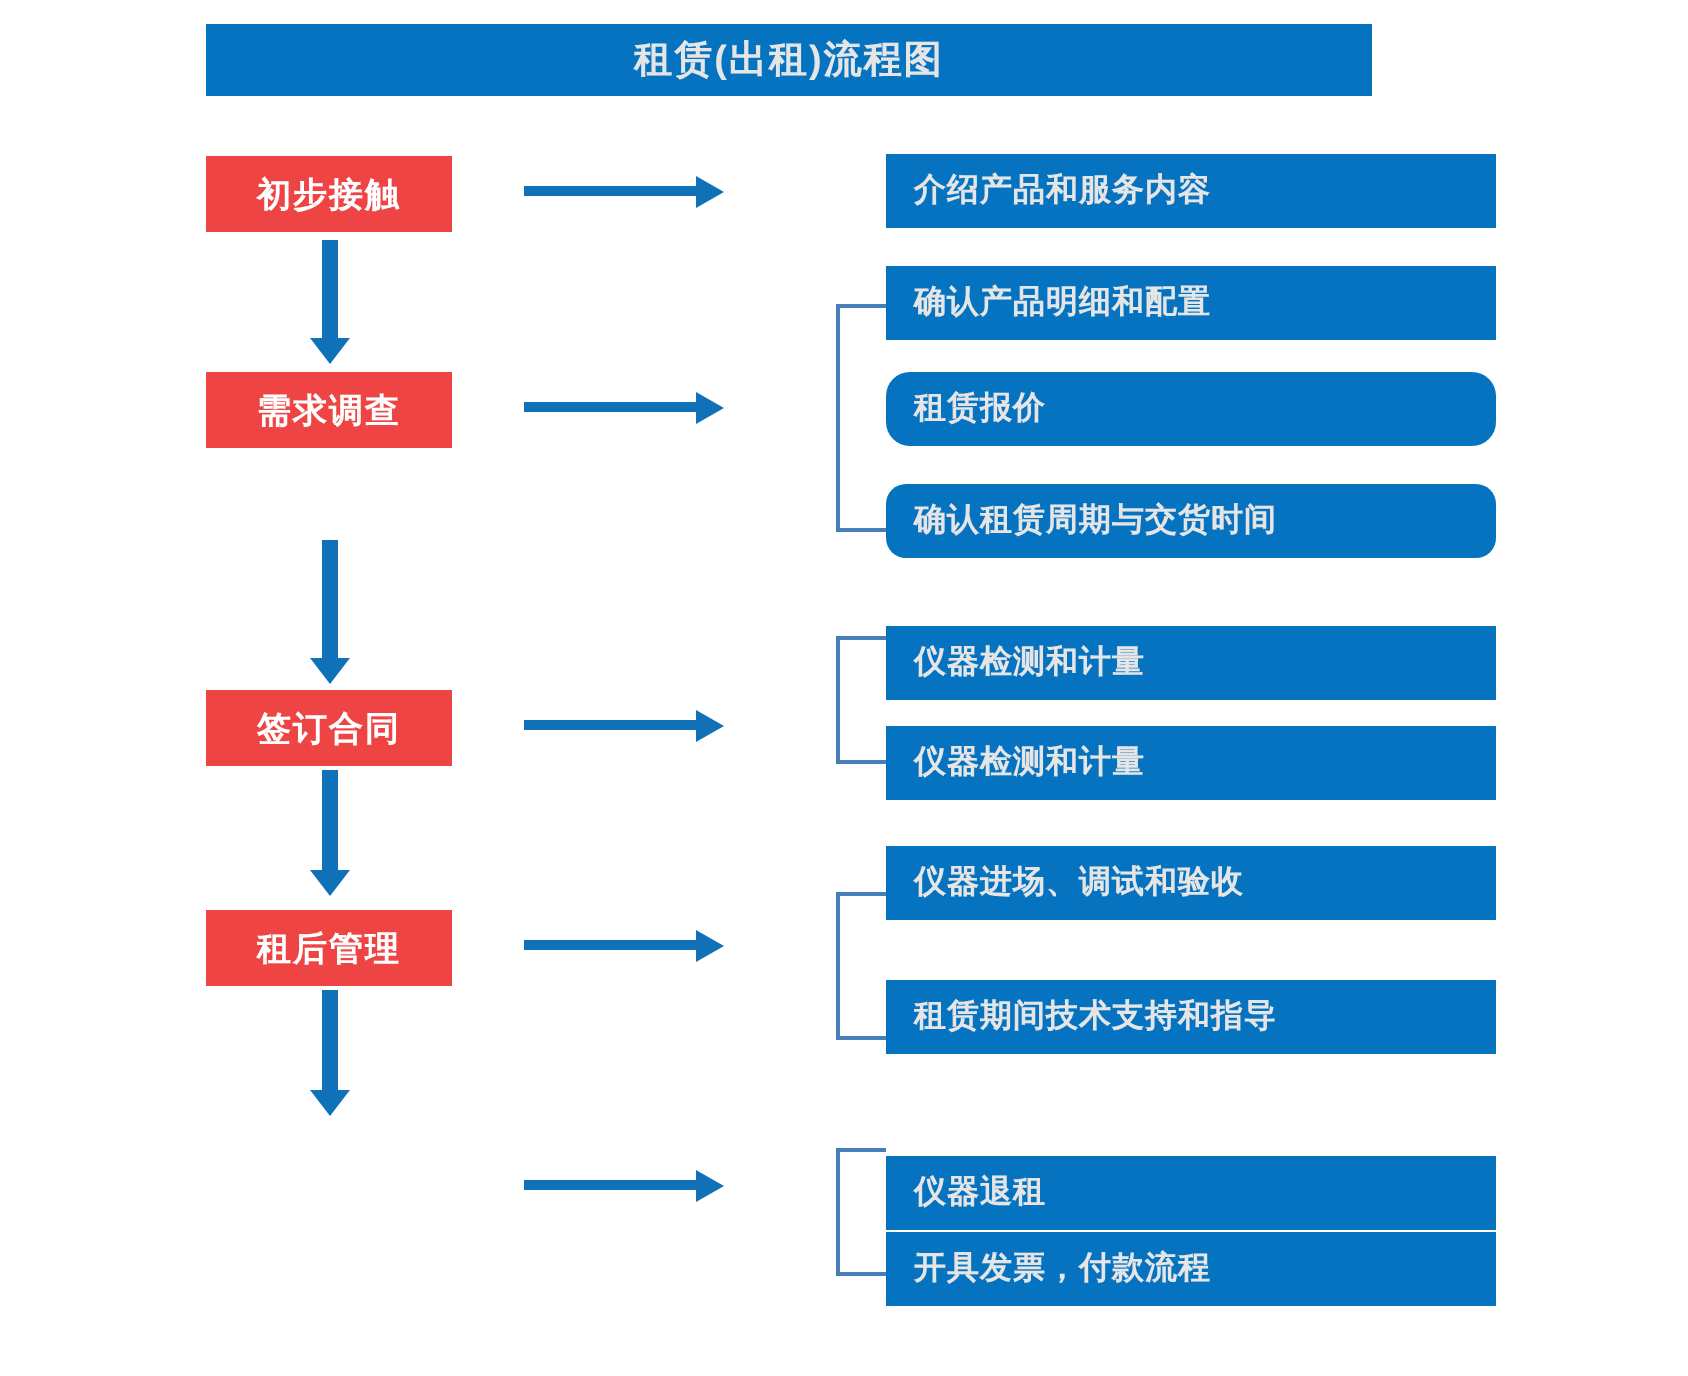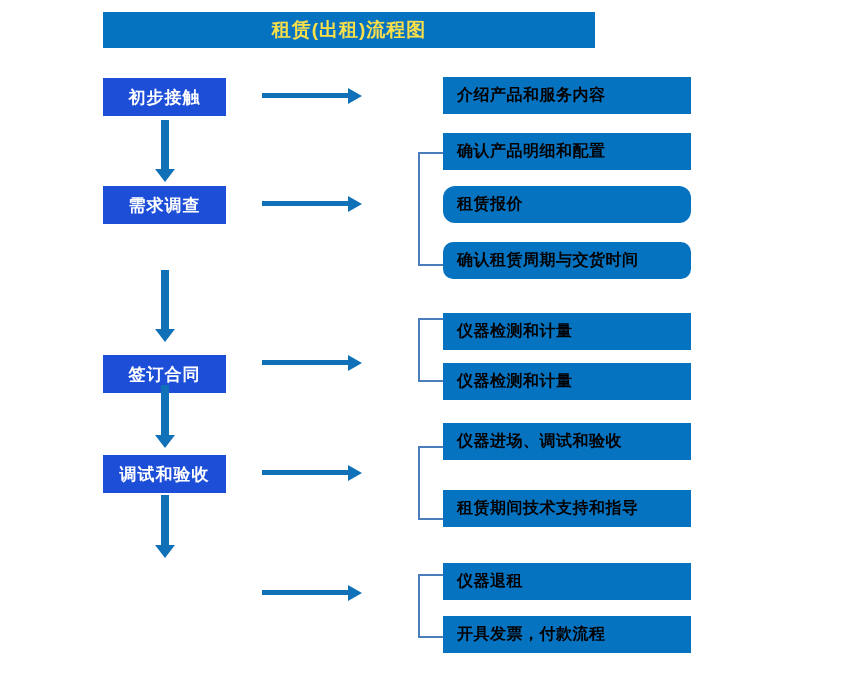--- a/index.html
+++ b/index.html
@@ -16,56 +16,56 @@
     height: 688px;
     background: #ffffff;
     overflow: hidden;
   }
 
   
   .title-banner {
     position: absolute;
     left: 103px;
     top: 12px;
-    width: 492px;
+    width: 583px;
     height: 36px;
     background: #0673C1;
-    color: #fde047;
+    color: #e5e5e5;
     font-size: 19px;
     font-weight: bold;
     display: flex;
     align-items: center;
     justify-content: center;
     letter-spacing: 1px;
   }
 
   
   .stage-box {
     position: absolute;
     left: 103px;
     width: 123px;
     height: 38px;
-    background: #1d4ed8;
+    background: #ef4444;
     color: #ffffff;
     font-size: 17px;
     font-weight: bold;
     display: flex;
     align-items: center;
     justify-content: center;
     letter-spacing: 1px;
   }
 
   
   .detail-box {
     position: absolute;
     left: 443px;
-    width: 248px;
+    width: 305px;
     height: 37px;
     background: #0673C1;
-    color: #000000;
+    color: #e5e5e5;
     font-size: 16px;
     font-weight: bold;
     display: flex;
     align-items: center;
     padding-left: 14px;
     box-sizing: border-box;
     letter-spacing: 0.5px;
   }
 
   
@@ -155,49 +155,49 @@
   <div class="bracket" style="top:152px;height:114px;"></div>
   <div class="detail-box" style="top:133px;">确认产品明细和配置</div>
   <div class="detail-box" style="top:186px;border-radius:12px;">租赁报价</div>
   <div class="detail-box" style="top:242px;border-radius:10px;">确认租赁周期与交货时间</div>
 
   <div class="v-arrow" style="top:270px;height:72px;">
     <div class="shaft" style="height:59px;"></div>
     <div class="head" style="top:59px;"></div>
   </div>
 
-  <div class="stage-box" style="top:355px;">签订合同</div>
+  <div class="stage-box" style="top:345px;">签订合同</div>
   <div class="h-arrow" style="top:355px;">
     <div class="shaft"></div>
     <div class="head"></div>
   </div>
   <div class="bracket" style="top:318px;height:64px;"></div>
   <div class="detail-box" style="top:313px;">仪器检测和计量</div>
   <div class="detail-box" style="top:363px;">仪器检测和计量</div>
 
   <div class="v-arrow" style="top:385px;height:63px;">
     <div class="shaft" style="height:50px;"></div>
     <div class="head" style="top:50px;"></div>
   </div>
 
-  <div class="stage-box" style="top:455px;">调试和验收</div>
+  <div class="stage-box" style="top:455px;">租后管理</div>
   <div class="h-arrow" style="top:465px;">
     <div class="shaft"></div>
     <div class="head"></div>
   </div>
   <div class="bracket" style="top:446px;height:74px;"></div>
   <div class="detail-box" style="top:423px;">仪器进场、调试和验收</div>
   <div class="detail-box" style="top:490px;">租赁期间技术支持和指导</div>
 
   <div class="v-arrow" style="top:495px;height:63px;">
     <div class="shaft" style="height:50px;"></div>
     <div class="head" style="top:50px;"></div>
   </div>
 
   <div class="h-arrow" style="top:585px;">
     <div class="shaft"></div>
     <div class="head"></div>
   </div>
   <div class="bracket" style="top:574px;height:64px;"></div>
-  <div class="detail-box" style="top:563px;">仪器退租</div>
+  <div class="detail-box" style="top:578px;">仪器退租</div>
   <div class="detail-box" style="top:616px;">开具发票，付款流程</div>
 
 </div>
 
 </body></html>

